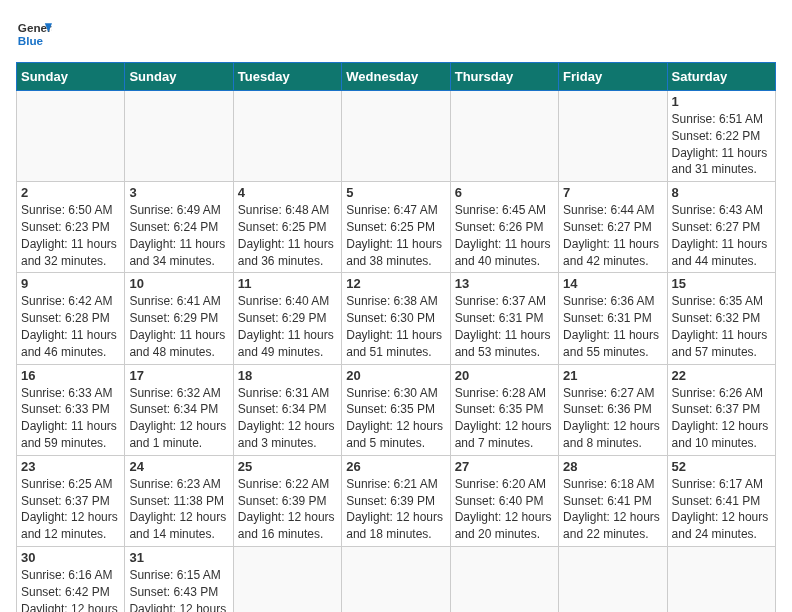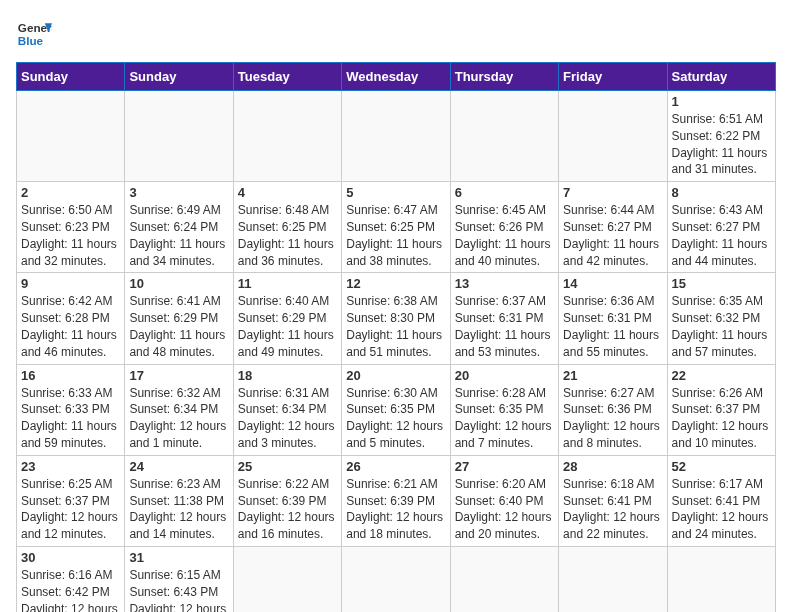--- a/index.html
+++ b/index.html
@@ -36,21 +36,21 @@
     .location {
       font-size: 14px;
       color: #555;
     }
     .calendar {
       width: 100%;
       border-collapse: collapse;
       table-layout: fixed;
     }
     .calendar th {
-      background: #4c1d95;
+      background: #0f766e;
       color: #fff;
       font-size: 13px;
       font-weight: bold;
       padding: 6px 4px;
       text-align: left;
       border: 1px solid #1a73c8;
     }
     .calendar td {
       border: 1px solid #ccc;
       vertical-align: top;
@@ -179,21 +179,21 @@
         </td>
         <td>
           <span class="day-number">11</span>
           <div class="day-info">Sunrise: 6:40 AM
 Sunset: 6:29 PM
 Daylight: 11 hours and 49 minutes.</div>
         </td>
         <td>
           <span class="day-number">12</span>
           <div class="day-info">Sunrise: 6:38 AM
-Sunset: 8:30 PM
+Sunset: 6:30 PM
 Daylight: 11 hours and 51 minutes.</div>
         </td>
         <td>
           <span class="day-number">13</span>
           <div class="day-info">Sunrise: 6:37 AM
 Sunset: 6:31 PM
 Daylight: 11 hours and 53 minutes.</div>
         </td>
         <td>
           <span class="day-number">14</span>

